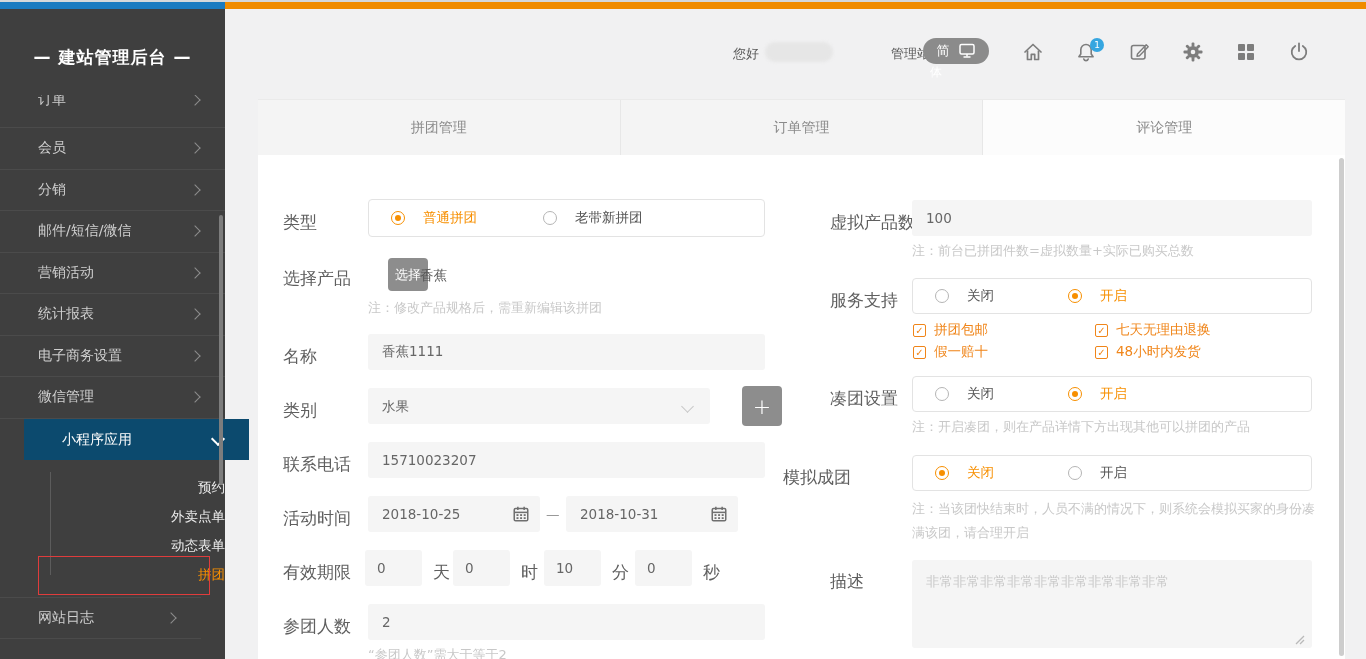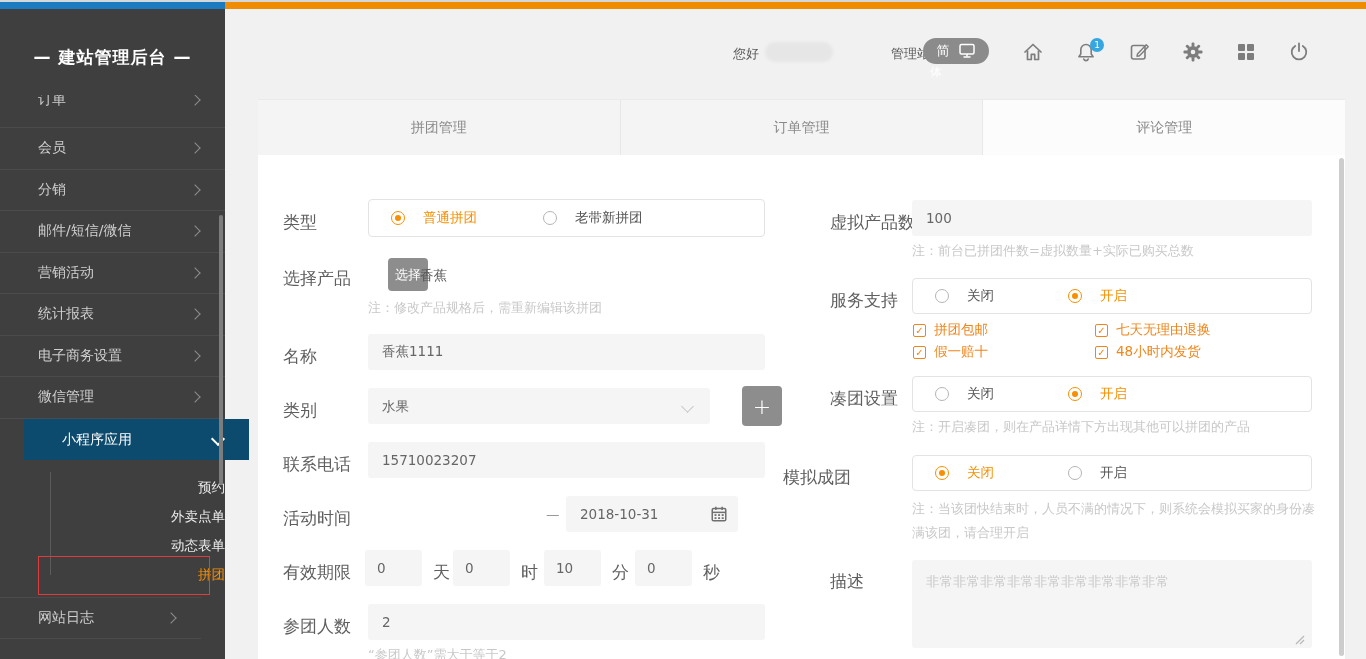--- a/index.html
+++ b/index.html
@@ -259,20 +259,37 @@
   <div class="abs" style="left:368px;top:388px;width:342px;height:36px;background:#f5f5f5;border-radius:3px;cursor:pointer;">
     <span class="dtext">水果</span>
     <span class="chev-sel"></span>
   </div>
   <button class="abs greybtn" style="left:722px;top:386px;width:40px;height:40px;font-size:22px;font-weight:300;">+</button>
 
   <div class="abs flabel" style="left:283px;top:453px;">联系电话</div>
   <input class="abs ginput" style="left: 368px; top: 442px; width: 397px;" value="15710023207">
 
   <div class="abs flabel" style="left:283px;top:507px;">活动时间</div>
+  <div class="abs" style="left:368px;top:496px;width:172px;height:36px;background:#f5f5f5;border-radius:3px;cursor:pointer;">
+    <span class="dtext">2018-10-25</span>
+    <svg width="18" height="18" viewBox="0 0 20 20" style="position:absolute;right:10px;top:9px;">
+      <rect x="2.5" y="4" width="15" height="13.5" rx="1.5" fill="none" stroke="#6f6f6f" stroke-width="1.7"></rect>
+      <line x1="2.5" y1="8.2" x2="17.5" y2="8.2" stroke="#6f6f6f" stroke-width="1.7"></line>
+      <line x1="6.5" y1="2" x2="6.5" y2="5.5" stroke="#6f6f6f" stroke-width="1.7"></line>
+      <line x1="13.5" y1="2" x2="13.5" y2="5.5" stroke="#6f6f6f" stroke-width="1.7"></line>
+      <g fill="#6f6f6f">
+          <rect x="5" y="10.2" width="2.2" height="2"></rect>
+          <rect x="9" y="10.2" width="2.2" height="2"></rect>
+          <rect x="13" y="10.2" width="2.2" height="2"></rect>
+          <rect x="5" y="13.6" width="2.2" height="2"></rect>
+          <rect x="9" y="13.6" width="2.2" height="2"></rect>
+          <rect x="13" y="13.6" width="2.2" height="2"></rect>
+        </g>
+    </svg>
+  </div>
   <div class="abs" style="left:546px;top:506px;color:#999;">—</div>
   <div class="abs" style="left:566px;top:496px;width:172px;height:36px;background:#f5f5f5;border-radius:3px;cursor:pointer;">
     <span class="dtext">2018-10-31</span>
     <svg width="18" height="18" viewBox="0 0 20 20" style="position:absolute;right:10px;top:9px;">
       <rect x="2.5" y="4" width="15" height="13.5" rx="1.5" fill="none" stroke="#6f6f6f" stroke-width="1.7"></rect>
       <line x1="2.5" y1="8.2" x2="17.5" y2="8.2" stroke="#6f6f6f" stroke-width="1.7"></line>
       <line x1="6.5" y1="2" x2="6.5" y2="5.5" stroke="#6f6f6f" stroke-width="1.7"></line>
       <line x1="13.5" y1="2" x2="13.5" y2="5.5" stroke="#6f6f6f" stroke-width="1.7"></line>
       <g fill="#6f6f6f">
           <rect x="5" y="10.2" width="2.2" height="2"></rect>

